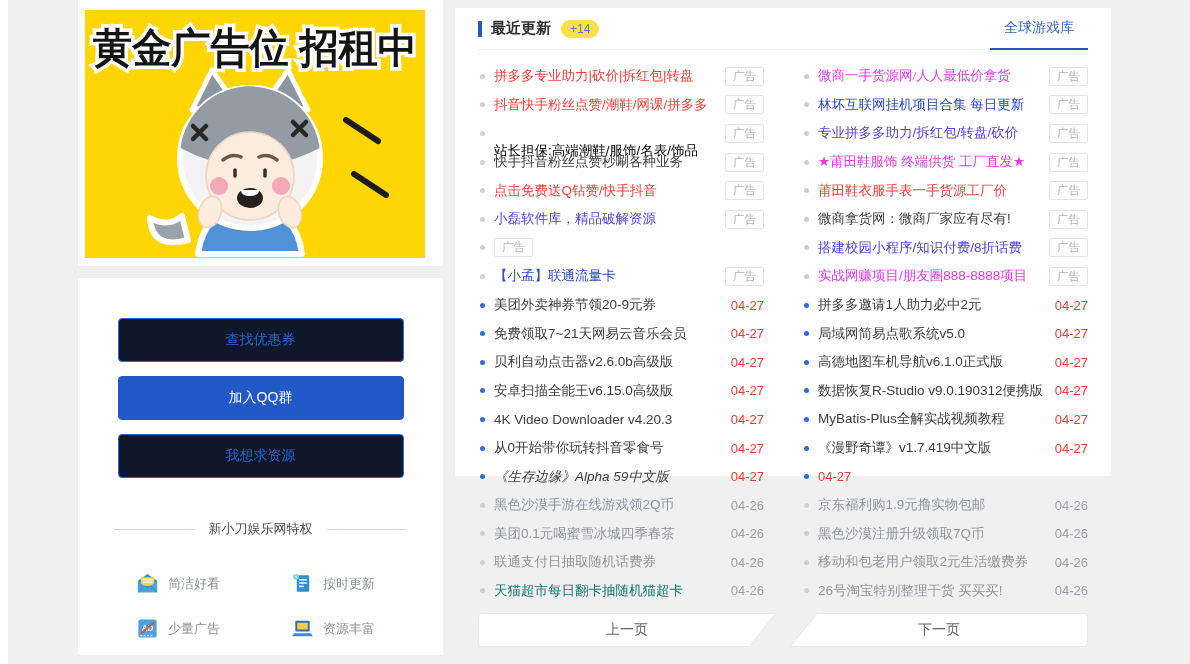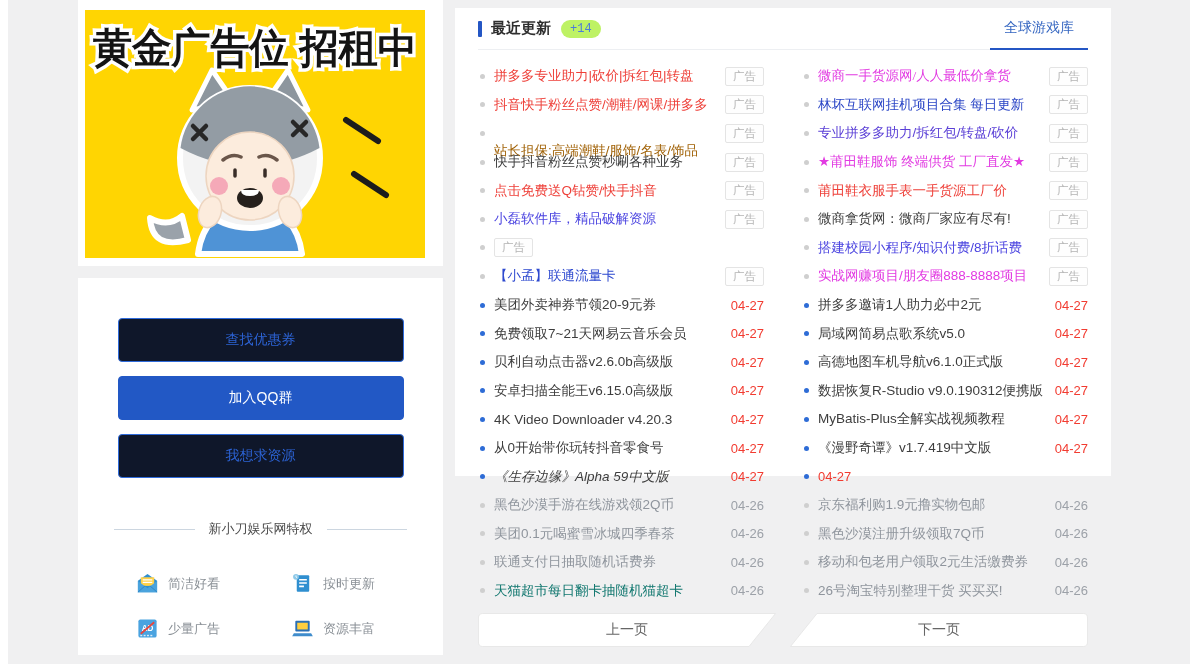--- a/index.html
+++ b/index.html
@@ -52,22 +52,22 @@
     position:absolute; left:455px; top:8px; width:656px; height:468px;
     background:#fff; padding:0 23px;
   }
   .main-header {
     display:flex; align-items:center; height:42px;
     border-bottom:1px solid #edeff2;
   }
   .accent-bar { width:4px; height:16px; background:#2456c4; margin-right:9px; border-radius:1px; }
   .main-title { font-size:15px; font-weight:bold; color:#2f2f2f; }
   .count-badge {
-    margin-left:10px; background:#bef264; color:#4c7cd9;
-    font-size:12px; padding:2px 9px; border-radius:10px;font-family:Liberation Mono, monospace;
+    margin-left:10px; background:#fde047; color:#4c7cd9;
+    font-size:12px; padding:2px 9px; border-radius:10px;
   }
   .tab-right {
     margin-left:auto; align-self:stretch; display:flex; align-items:center;
     border-bottom:2px solid #2456c4; margin-bottom:-1px;
     padding:0 14px; color:#3566c1; font-size:14px; cursor:pointer;
   }
 
   .cols { display:flex; gap:38px; padding-top:12px; }
   .col { flex:1; min-width:0; }
   .row { height:28.6px; display:flex; align-items:center; }
@@ -199,21 +199,21 @@
           <a class="title" style="color: rgb(238, 63, 56);">拼多多专业助力|砍价|拆红包|转盘</a>
           <span class="adbadge">广告</span>
         </div>
         <div class="row">
           <span class="bullet" style="background: rgb(207, 207, 207);"></span>
           <a class="title" style="color: rgb(238, 63, 56);">抖音快手粉丝点赞/潮鞋/网课/拼多多</a>
           <span class="adbadge">广告</span>
         </div>
         <div class="row">
           <span class="bullet" style="background: rgb(207, 207, 207);"></span>
-          <a class="title" style="color: #a16207; margin-top: 36px;">站长担保:高端潮鞋/服饰/名表/饰品</a>
+          <a class="title" style="color: #000000; margin-top: 36px;">站长担保:高端潮鞋/服饰/名表/饰品</a>
           <span class="adbadge">广告</span>
         </div>
         <div class="row">
           <span class="bullet" style="background: rgb(207, 207, 207);"></span>
           <a class="title" style="color: rgb(61, 61, 61);">快手抖音粉丝点赞秒唰各种业务</a>
           <span class="adbadge">广告</span>
         </div>
         <div class="row">
           <span class="bullet" style="background: rgb(207, 207, 207);"></span>
           <a class="title" style="color: rgb(238, 63, 56);">点击免费送Q钻赞/快手抖音</a>

